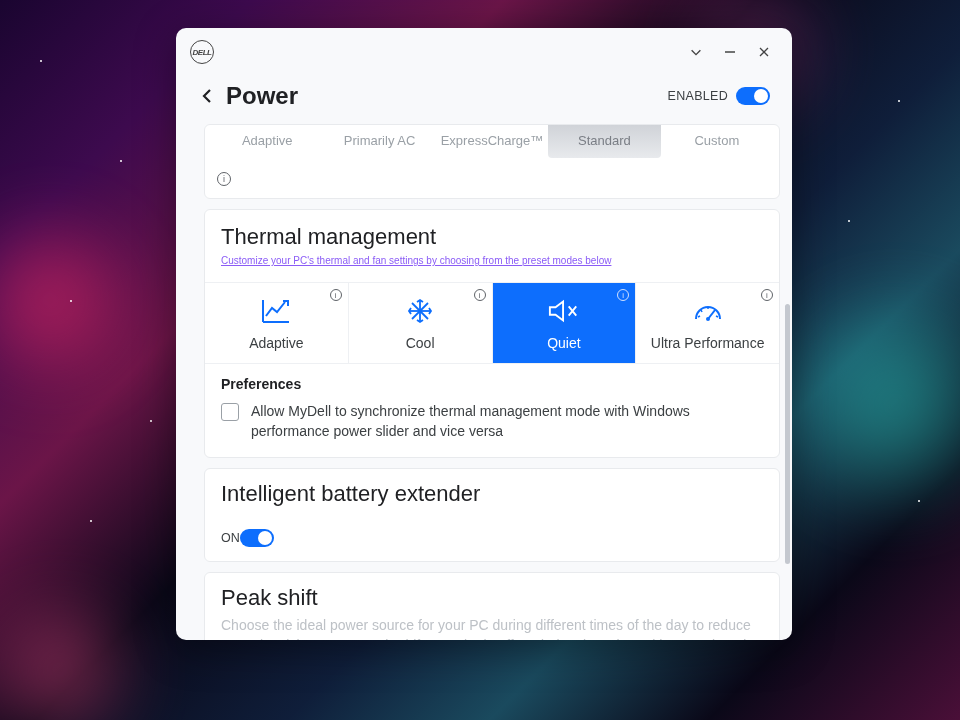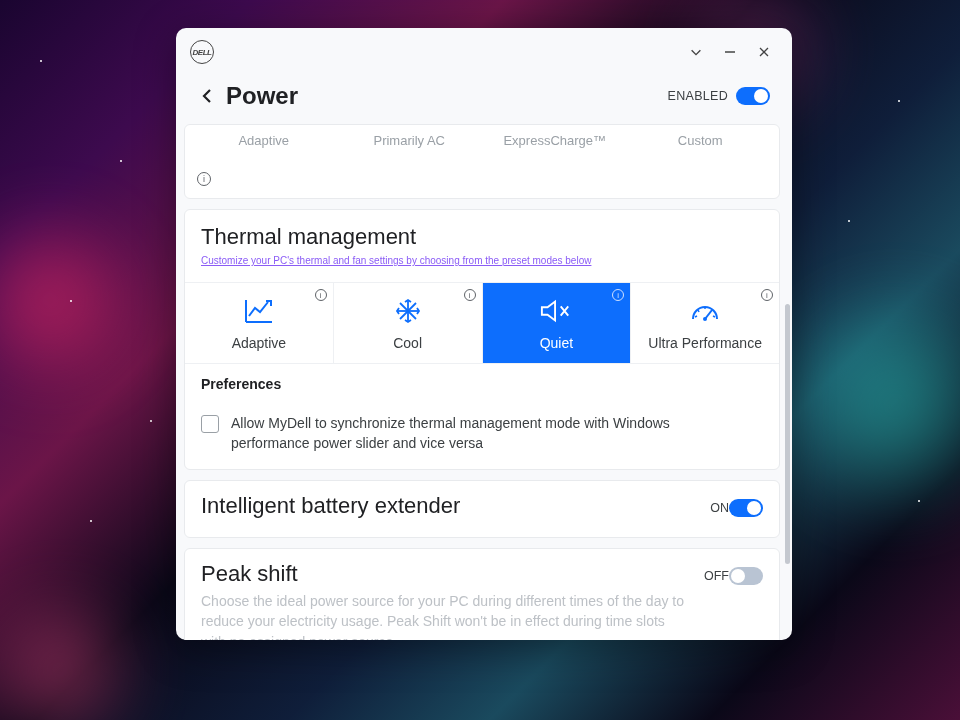--- a/index.html
+++ b/index.html
@@ -29,45 +29,45 @@
 .back-btn { width:28px;height:28px;display:flex;align-items:center;justify-content:center;cursor:pointer;margin-right:4px; }
 .page-title { font-size:24px; font-weight:600; color:#202124; }
 .header-spacer{flex:1;}
 .enabled-label { font-size:12.5px; color:#3c4043; font-weight:500; margin-right:8px; letter-spacing:.3px;}
 .switch { width:34px;height:18px; border-radius:9px; position:relative; cursor:pointer; }
 .switch.on { background:#0d6efd; }
 .switch.off { background:#b9c4d3; }
 .switch-knob { position:absolute; width:14px;height:14px; background:#fff; border-radius:50%; top:2px; }
 .switch.on .switch-knob { right:2px; }
 .switch.off .switch-knob { left:2px; }
-.scrollbody { flex:1; overflow:hidden; padding:0 12px 12px 8px; position:relative; }
+.scrollbody { flex:1; overflow:hidden; padding:0 12px 12px 28px; position:relative; }
 .card { background:#fff; border:1px solid #e8eaed; border-radius:6px; margin-bottom:10px; padding:0; }
 .charging-card { padding:0 0 12px 0; }
 .mode-tabs { display:flex; padding:0 6px; }
 .mode-tab { flex:1; text-align:center; padding:8px 4px 10px 4px; font-size:13px; color:#9aa0a6; cursor:pointer; }
 .mode-tab.selected { background:linear-gradient(180deg,#d0d3d8 0%,#e8eaed 100%); color:#7a7e85; border-radius:0 0 4px 4px;}
 .info-row { display:flex; align-items:center; padding:14px 12px 0 12px; font-size:14px; color:#3c4043; gap:8px;}
 .info-icon { width:14px;height:14px; border:1.2px solid #5f6368; border-radius:50%; display:flex;align-items:center;justify-content:center;font-size:9px;color:#5f6368; }
 .section-title { font-size:22px; font-weight:500; color:#202124; padding:14px 16px 4px 16px; }
 .section-desc { font-size:10px; color:#8b5cf6; padding:0 60px 14px 16px; line-height:1.4;text-decoration:underline;}
 .thermal-grid { display:flex; border-top:1px solid #eef0f3; border-bottom:1px solid #eef0f3;}
 .thermal-tile { flex:1; position:relative; padding:12px 4px 12px 4px; text-align:center; cursor:pointer; border-right:1px solid #eef0f3;}
 .thermal-tile:last-child{border-right:none;}
 .thermal-tile.selected { background:#0d6efd; color:#fff; }
 .tile-info { position:absolute; top:6px; right:6px; width:12px;height:12px; border:1px solid #5f6368; border-radius:50%; display:flex;align-items:center;justify-content:center;font-size:8px;color:#5f6368;}
 .thermal-tile.selected .tile-info { border-color:#cfe0ff; color:#cfe0ff;}
 .tile-icon { width:32px;height:32px; margin:0 auto 8px auto; display:flex;align-items:center;justify-content:center;}
 .tile-label { font-size:14px; }
 .thermal-tile:not(.selected) .tile-label { color:#3c4043; }
 .pref-block { padding:12px 16px 16px 16px; }
-.pref-title { font-size:14px; font-weight:600; color:#202124; margin-bottom:22px;}
+.pref-title { font-size:14px; font-weight:600; color:#202124; margin-bottom:10px;}
 .checkbox-row { display:flex; align-items:flex-start; gap:12px; }
 .checkbox { width:18px;height:18px; border:1.5px solid #9aa0a6; border-radius:3px; flex-shrink:0; margin-top:1px; cursor:pointer;}
 .checkbox-label { font-size:14px; color:#3c4043; line-height:1.4; padding-right:40px;}
-.feature-row { display:flex; align-items:flex-start; padding:12px 16px 14px 16px; gap:12px;}
+.feature-row { display:flex; align-items:flex-start; padding:12px 16px 14px 16px; gap:12px;flex-direction:column;}
 .feature-text { flex:1; }
 .feature-title { font-size:22px; font-weight:500; color:#202124; margin-bottom:4px;}
 .feature-desc { font-size:14px; color:#3c4043; line-height:1.45; padding-right:8px;}
 .feature-desc.faded{ color:#bdc1c6;}
 .toggle-col { display:flex; align-items:center; gap:0; padding-top:6px; flex-shrink:0;}
 .toggle-label { font-size:12.5px; color:#3c4043; font-weight:500;}
 .scroll-track { position:absolute; right:2px; top:0; width:6px; height:100%; }
 .scroll-thumb { position:absolute; right:0; top:180px; width:5px; height:260px; background:#c4c8cf; border-radius:3px;}
 svg { display:block; }
 </style>
@@ -125,20 +125,21 @@
       </div>
   </div>
 
   <div class="scrollbody">
 
     <div class="card charging-card">
       <div class="mode-tabs">
         <div class="mode-tab">Adaptive</div>
         <div class="mode-tab">Primarily AC</div>
         <div class="mode-tab">ExpressCharge™</div>
+        <div class="mode-tab selected">Standard</div>
         <div class="mode-tab">Custom</div>
       </div>
       <div class="info-row">
         <span class="info-icon">i</span>
       </div>
     </div>
 
     <div class="card">
       <div class="section-title">Thermal management</div>
       <div class="section-desc">Customize your PC's thermal and fan settings by choosing from the preset modes below</div>

